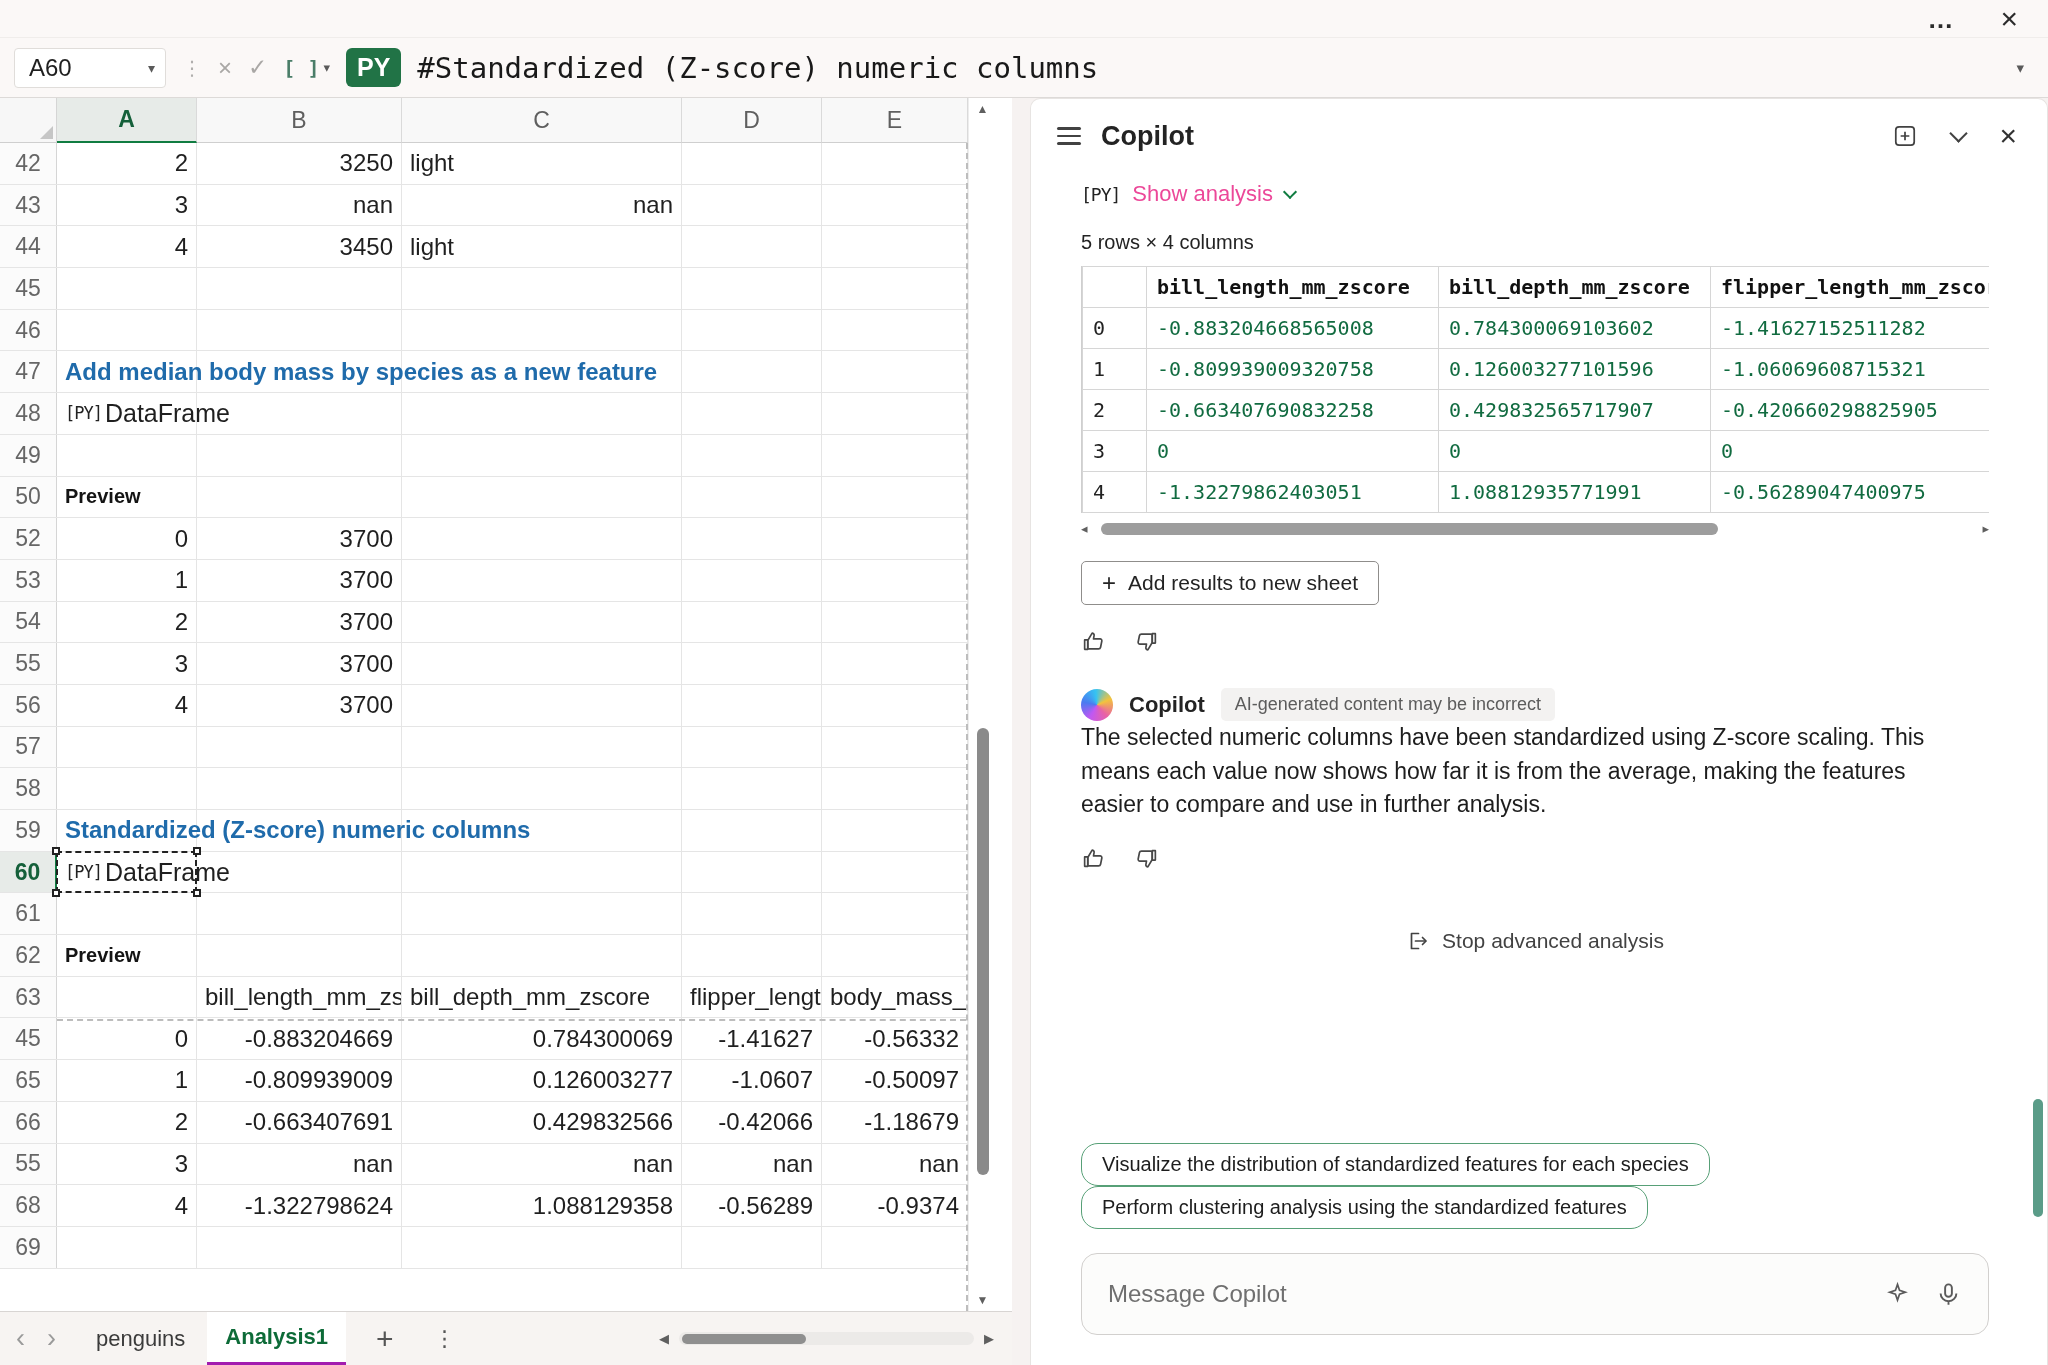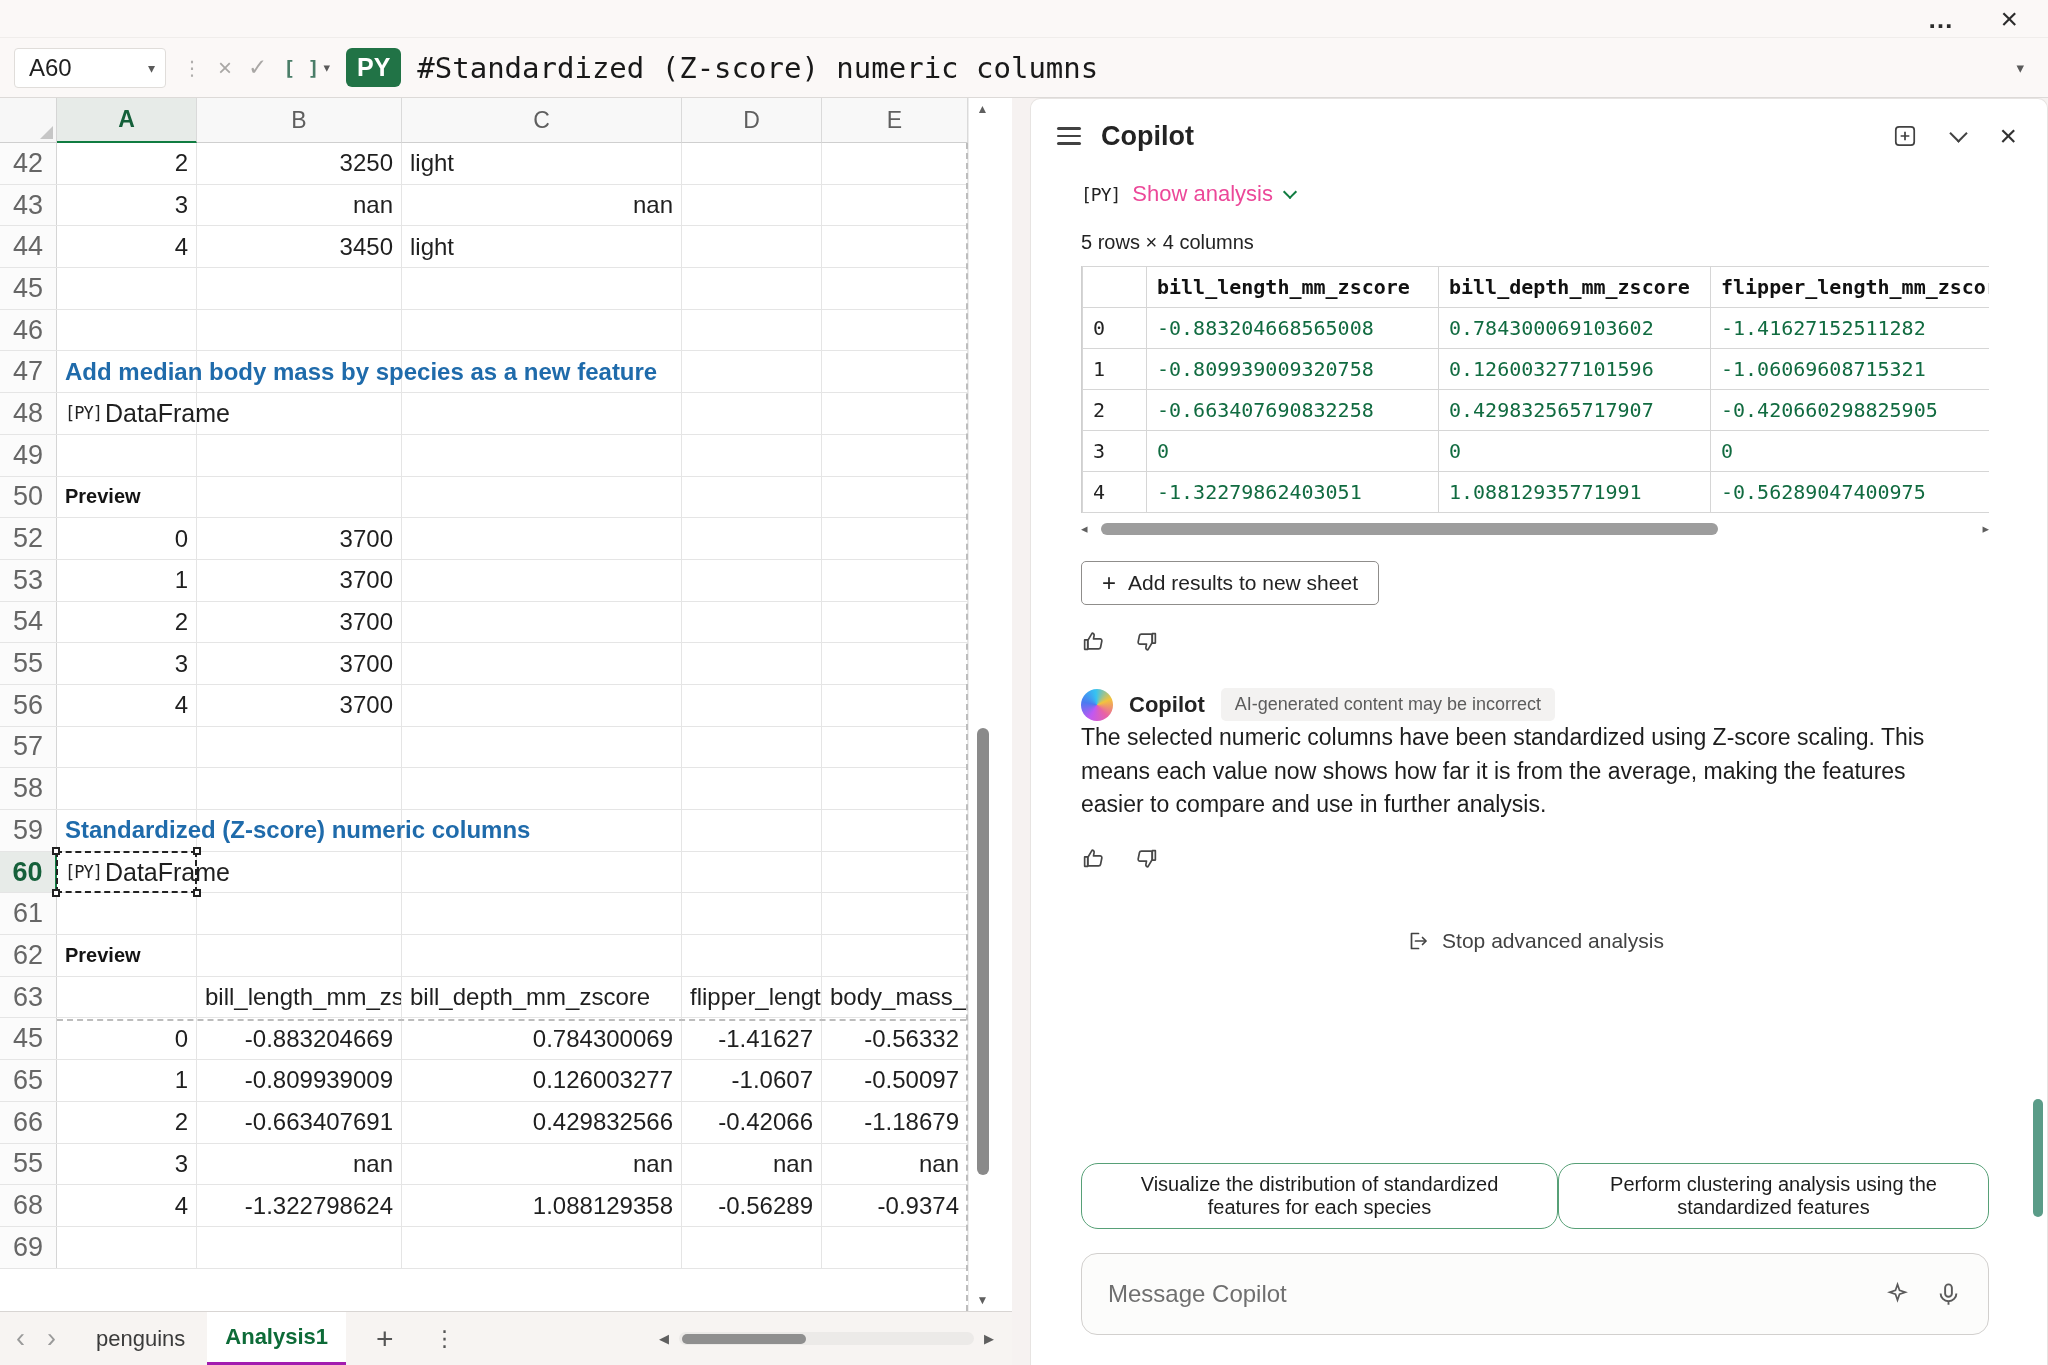--- a/index.html
+++ b/index.html
@@ -31,21 +31,21 @@
   
   .sheet-area { width:1012px; flex:0 0 auto; display:flex; flex-direction:column; background:#fff; }
   .grid-zone { flex:1; min-height:0; display:flex; position:relative; }
   .grid { width:968px; position:relative; flex:0 0 auto; }
   .hdr-row { display:flex; height:45px; }
   .corner { width:57px; background:#f7f7f7; border-right:1px solid #d5d5d5; border-bottom:1px solid #cfcfcf; position:relative; }
   .corner::after { content:''; position:absolute; right:3px; bottom:3px; border-left:13px solid transparent; border-bottom:13px solid #c6c6c6; }
   .col-hdr { display:flex; align-items:center; justify-content:center; background:#f8f8f8; color:#5f5f5f; font-size:23px; border-right:1px solid #dadada; border-bottom:1px solid #cfcfcf; }
   .col-hdr.sel { background:#e7ebe8; color:#15603a; font-weight:600; border-bottom:2px solid #107c41; } .cw-A { width:140px; } .cw-B { width:205px; } .cw-C { width:280px; } .cw-D { width:140px; } .cw-E { width:146px; }
   .grid-row { display:flex; height:41.7px; border-bottom:1px solid #e5e5e5; }
-  .row-hdr { width:57px; flex:0 0 auto; background:#fbfbfb; color:#666; display:flex; align-items:center; justify-content:center; font-size:27px; border-right:1px solid #d5d5d5; }
+  .row-hdr { width:57px; flex:0 0 auto; background:#fbfbfb; color:#666; display:flex; align-items:center; justify-content:center; font-size:23px; border-right:1px solid #d5d5d5; }
   .row-hdr.sel { background:#e7ebe8; color:#15603a; font-weight:700; border-right:2px solid #107c41; }
   .cell { display:flex; align-items:center; border-right:1px solid #e5e5e5; padding:0 8px; font-size:24px; white-space:nowrap; overflow:hidden; flex:0 0 auto; }
   .cell.num { justify-content:flex-end; }
   .cell.text { justify-content:flex-start; }
   .cell.wide { overflow:visible; position:relative; z-index:2; }
   .cell.hdr { justify-content:flex-start; }
   .cell.section { font-weight:700; color:#1f6bab; overflow:visible; position:relative; z-index:2; }
   .cell.preview { font-weight:700; font-size:20px; color:#141414; }
   .cell.pydf { overflow:visible; position:relative; z-index:2; gap:3px; font-size:25px; }
   .py-mini { font-family:"DejaVu Sans Mono",monospace; font-size:17px; letter-spacing:-1px; color:#222; }
@@ -118,21 +118,21 @@
   .attrib { margin-top:34px; display:flex; align-items:center; gap:16px; }
   .cp-logo { width:32px; height:32px; border-radius:50%; background:conic-gradient(from 210deg,#c058f3,#4a7af0,#35c3f3,#f3c33c,#e961a5,#c058f3); }
   .attrib-name { font-size:22px; font-weight:700; color:#232323; }
   .attrib-badge { font-size:18px; color:#5c5c5c; background:#f3f2f1; padding:6px 14px; border-radius:5px; }
 
   .cp-message { font-size:23px; line-height:1.46; color:#1d1d1d; max-width:860px; }
 
   .stop-row { margin-top:58px; align-self:center; display:flex; align-items:center; gap:12px; font-size:21px; color:#424242; background:none; border:none; font-family:"Liberation Sans",sans-serif; }
   .stop-row svg { width:24px; height:24px; }
 
-  .chips { margin-top:auto; display:flex; align-items:flex-start; padding-bottom:4px; }
+  .chips { margin-top:auto; display:flex; flex-direction:column; align-items:flex-start; padding-bottom:4px; }
   .chip { background:#fff; border:1.5px solid #57a077; border-radius:17px; padding:9px 20px; font-size:20px; color:#1d1d1d; font-family:"Liberation Sans",sans-serif; }
 
   .cp-input { margin:20px 0 30px 0; height:82px; border:1px solid #d2d0ce; border-radius:16px; background:#fcfcfb; display:flex; align-items:center; padding:0 26px; gap:24px; flex:0 0 auto; }
   .cp-input input { flex:1; border:none; outline:none; background:transparent; font-size:24px; color:#3b82f6; font-family:"Liberation Sans",sans-serif; }
   .cp-input input::placeholder { color:#6f6f6f; }
   .cp-input svg { width:27px; height:27px; flex:0 0 auto; }
 
   .cp-scrollthumb { position:absolute; right:4px; top:79%; width:10px; height:118px; background:#5a9c88; border-radius:5px; }
 </style>
 </head>

